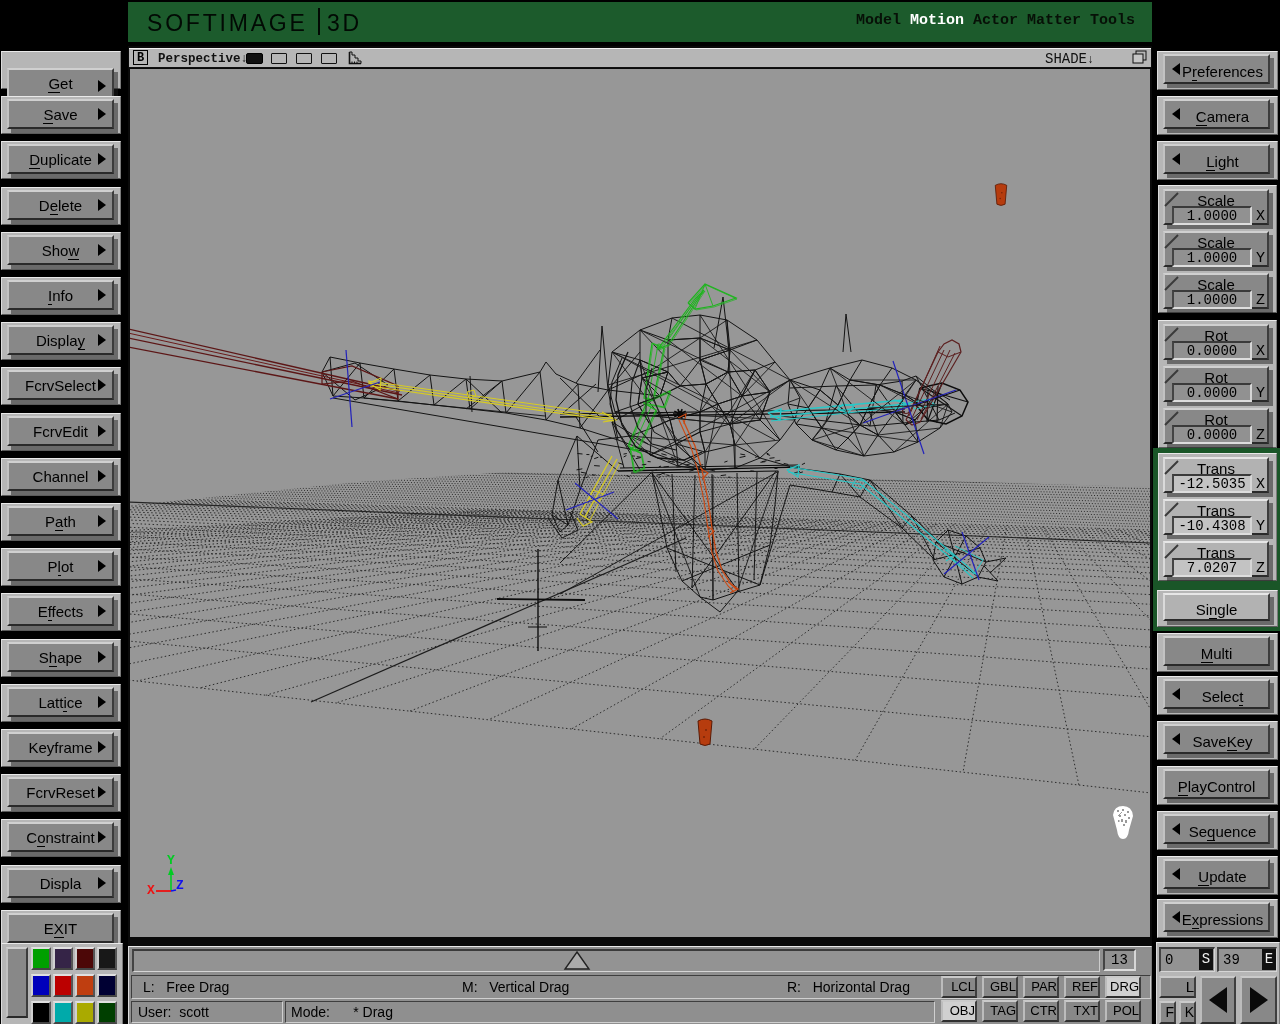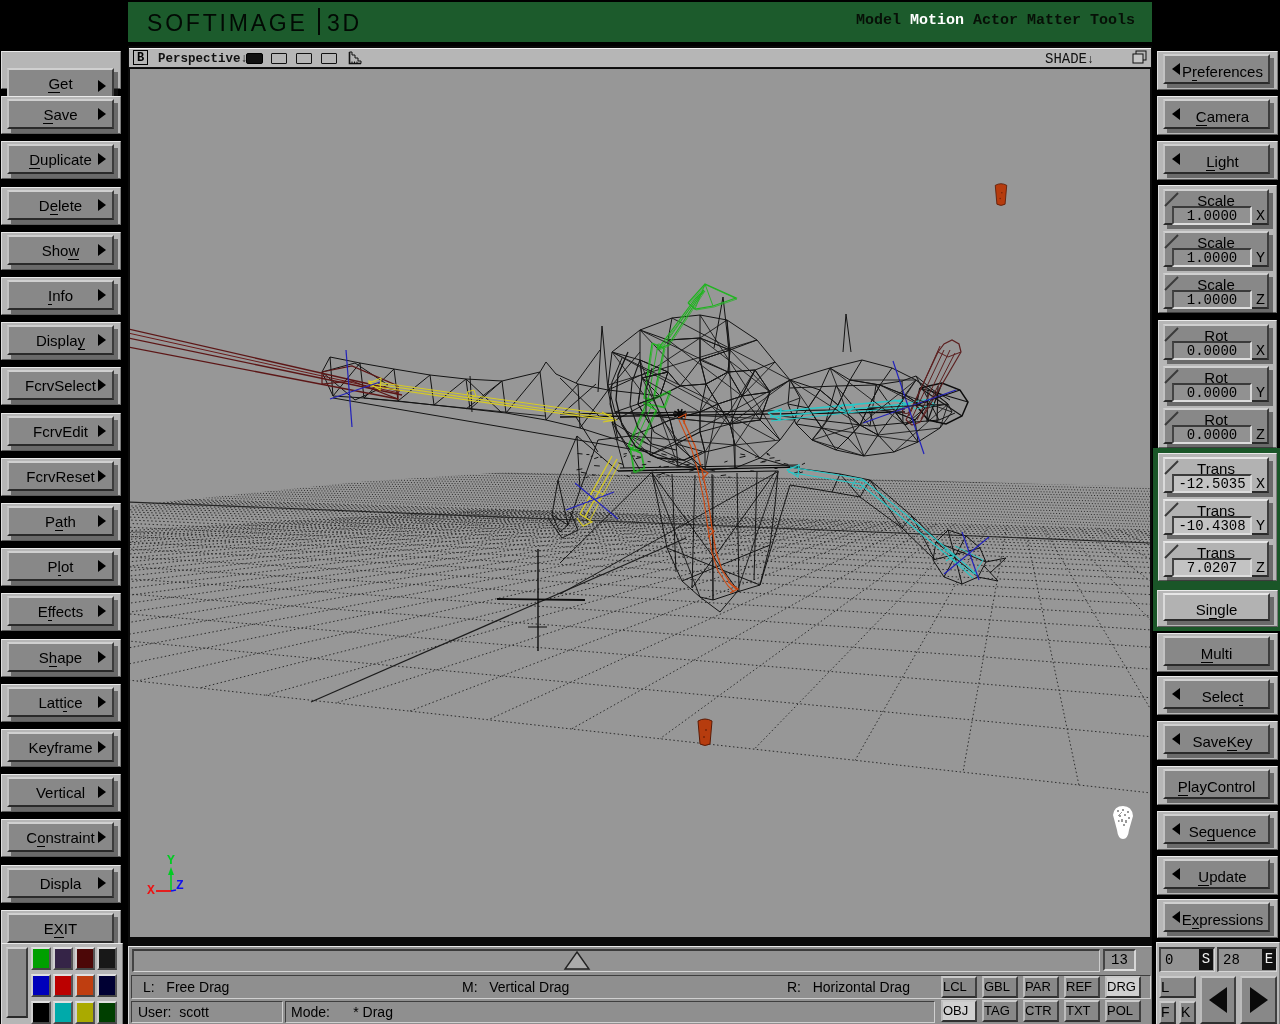--- a/index.html
+++ b/index.html
@@ -20,21 +20,21 @@
 .arr-l{position:absolute;left:7px;top:50%;margin-top:-6px;width:0;height:0;
  border-right:8px solid #000;border-top:6px solid transparent;border-bottom:6px solid transparent;}
 .vbox{position:absolute;background:#919191;
  border-top:2px solid #3a3a3a;border-left:2px solid #444444;
  border-right:2px solid #d6d6d6;border-bottom:2px solid #dddddd;
  font-family:"Liberation Mono",monospace;font-size:14px;text-align:center;color:#000;}
 .vbox.lit{background:#c3c3c3;}
 .mini{position:absolute;background:#888888;
  border-top:2px solid #cacaca;border-left:2px solid #bcbcbc;
  border-right:2px solid #3e3e3e;border-bottom:2px solid #303030;
- color:#000;text-align:left;font-size:13px;}
+ color:#000;text-align:right;font-size:13px;}
 .mini.lit{background:#d0d0d0;}
 .mono{font-family:"Liberation Mono",monospace;}
 </style></head><body>
 <div class="abs" style="left:128px;top:2px;width:1024px;height:40px;background:#1c5b2c"></div>
 <div class="abs" style="left:147px;top:10px;width:175px;height:24px;color:#020a04;font-size:23px;letter-spacing:2.8px;font-family:'Liberation Sans',sans-serif">SOFTIMAGE</div>
 <div class="abs" style="left:318px;top:8px;width:2px;height:27px;background:#020a04"></div>
 <div class="abs" style="left:327px;top:10px;width:44px;height:24px;color:#020a04;font-size:23px;letter-spacing:2.8px;font-family:'Liberation Sans',sans-serif">3D</div>
 <div class="abs mono" style="left:856px;top:12px;width:292px;height:20px;font-size:15px;font-weight:bold;color:#071007;white-space:pre">Model <span style="color:#fff">Motion</span> Actor Matter Tools</div>
 <div class="plate" style="left:1px;top:51px;width:120px;height:38px"></div>
 <div class="btn" style="left:7px;top:68px;width:107px;height:36px">
@@ -76,21 +76,21 @@
     <div class="lbl" style="top:5px">FcrvSelect</div>
     <div class="arr-r"></div>
   </div>
 <div class="plate" style="left:1px;top:413px;width:120px;height:38px"></div>
 <div class="btn" style="left:7px;top:416px;width:107px;height:30px">
     <div class="lbl" style="top:5px">FcrvEdit</div>
     <div class="arr-r"></div>
   </div>
 <div class="plate" style="left:1px;top:458px;width:120px;height:38px"></div>
 <div class="btn" style="left:7px;top:461px;width:107px;height:30px">
-    <div class="lbl" style="top:5px">FcrvReset</div>
+    <div class="lbl" style="top:5px">Channel</div>
     <div class="arr-r"></div>
   </div>
 <div class="plate" style="left:1px;top:503px;width:120px;height:38px"></div>
 <div class="btn" style="left:7px;top:506px;width:107px;height:30px">
     <div class="lbl" style="top:5px">P<u>a</u>th</div>
     <div class="arr-r"></div>
   </div>
 <div class="plate" style="left:1px;top:548px;width:120px;height:38px"></div>
 <div class="btn" style="left:7px;top:551px;width:107px;height:30px">
     <div class="lbl" style="top:5px">P<u>l</u>ot</div>
@@ -111,21 +111,21 @@
     <div class="lbl" style="top:5px">Latt<u>i</u>ce</div>
     <div class="arr-r"></div>
   </div>
 <div class="plate" style="left:1px;top:729px;width:120px;height:38px"></div>
 <div class="btn" style="left:7px;top:732px;width:107px;height:30px">
     <div class="lbl" style="top:5px">Keyframe</div>
     <div class="arr-r"></div>
   </div>
 <div class="plate" style="left:1px;top:774px;width:120px;height:38px"></div>
 <div class="btn" style="left:7px;top:777px;width:107px;height:30px">
-    <div class="lbl" style="top:5px">Vertical</div>
+    <div class="lbl" style="top:5px">FcrvReset</div>
     <div class="arr-r"></div>
   </div>
 <div class="plate" style="left:1px;top:819px;width:120px;height:38px"></div>
 <div class="btn" style="left:7px;top:822px;width:107px;height:30px">
     <div class="lbl" style="top:5px">C<u>o</u>nstraint</div>
     <div class="arr-r"></div>
   </div>
 <div class="plate" style="left:1px;top:865px;width:120px;height:38px"></div>
 <div class="btn" style="left:7px;top:868px;width:107px;height:30px">
     <div class="lbl" style="top:5px">Displa</div>
@@ -914,21 +914,21 @@
 <div class="abs" style="left:285px;top:1001px;width:650px;height:22px;background:#8f8f8f;border-top:1px solid #3e3e3e;border-left:1px solid #3e3e3e;border-right:1px solid #cfcfcf;border-bottom:1px solid #cfcfcf"></div>
 <div class="abs" style="left:291px;top:1004px;font-size:14px;color:#000">Mode:&nbsp;&nbsp;&nbsp;&nbsp;&nbsp;&nbsp;* Drag</div>
 <div class="mini lit" style="left:941px;top:1000px;width:36px;height:22px;line-height:18px">OBJ</div>
 <div class="mini" style="left:982px;top:1000px;width:36px;height:22px;line-height:18px">TAG</div>
 <div class="mini" style="left:1023px;top:1000px;width:36px;height:22px;line-height:18px">CTR</div>
 <div class="mini" style="left:1064px;top:1000px;width:36px;height:22px;line-height:18px">TXT</div>
 <div class="mini" style="left:1105px;top:1000px;width:36px;height:22px;line-height:18px">POL</div>
 <div class="plate" style="left:1156px;top:942px;width:124px;height:82px;border-bottom:none"></div>
 <div class="abs mono" style="left:1159px;top:947px;width:56px;height:25px;background:#939393;border-top:2px solid #3a3a3a;border-left:2px solid #444;border-right:1px solid #d5d5d5;border-bottom:1px solid #d5d5d5;font-size:14px;color:#000;padding:3px 0 0 4px">0</div>
 <div class="abs mono" style="left:1199px;top:949px;width:14px;height:21px;background:#111;color:#eee;font-size:14px;text-align:center;padding-top:2px">S</div>
-<div class="abs mono" style="left:1217px;top:947px;width:60px;height:25px;background:#939393;border-top:2px solid #3a3a3a;border-left:2px solid #444;border-right:1px solid #d5d5d5;border-bottom:1px solid #d5d5d5;font-size:14px;color:#000;padding:3px 0 0 4px">28</div>
+<div class="abs mono" style="left:1217px;top:947px;width:60px;height:25px;background:#939393;border-top:2px solid #3a3a3a;border-left:2px solid #444;border-right:1px solid #d5d5d5;border-bottom:1px solid #d5d5d5;font-size:14px;color:#000;padding:3px 0 0 4px">39</div>
 <div class="abs mono" style="left:1262px;top:949px;width:14px;height:21px;background:#111;color:#eee;font-size:14px;text-align:center;padding-top:2px">E</div>
 <div class="mini" style="left:1159px;top:976px;width:37px;height:22px;line-height:18px;font-size:15px">L</div>
 <div class="mini" style="left:1159px;top:1001px;width:17px;height:23px;line-height:19px;font-size:14px">F</div>
 <div class="mini" style="left:1179px;top:1001px;width:17px;height:23px;line-height:19px;font-size:14px">K</div>
 <div class="mini" style="left:1200px;top:976px;width:36px;height:48px"></div>
 <svg class="abs" style="left:1206px;top:985px" width="24" height="30" viewBox="0 0 24 30">
     <path d="M21 2 L21 28 L3 15 Z" fill="#0a0a0a"></path>
   </svg>
 <div class="mini" style="left:1240px;top:976px;width:37px;height:48px"></div>
 <svg class="abs" style="left:1247px;top:985px" width="24" height="30" viewBox="0 0 24 30">

